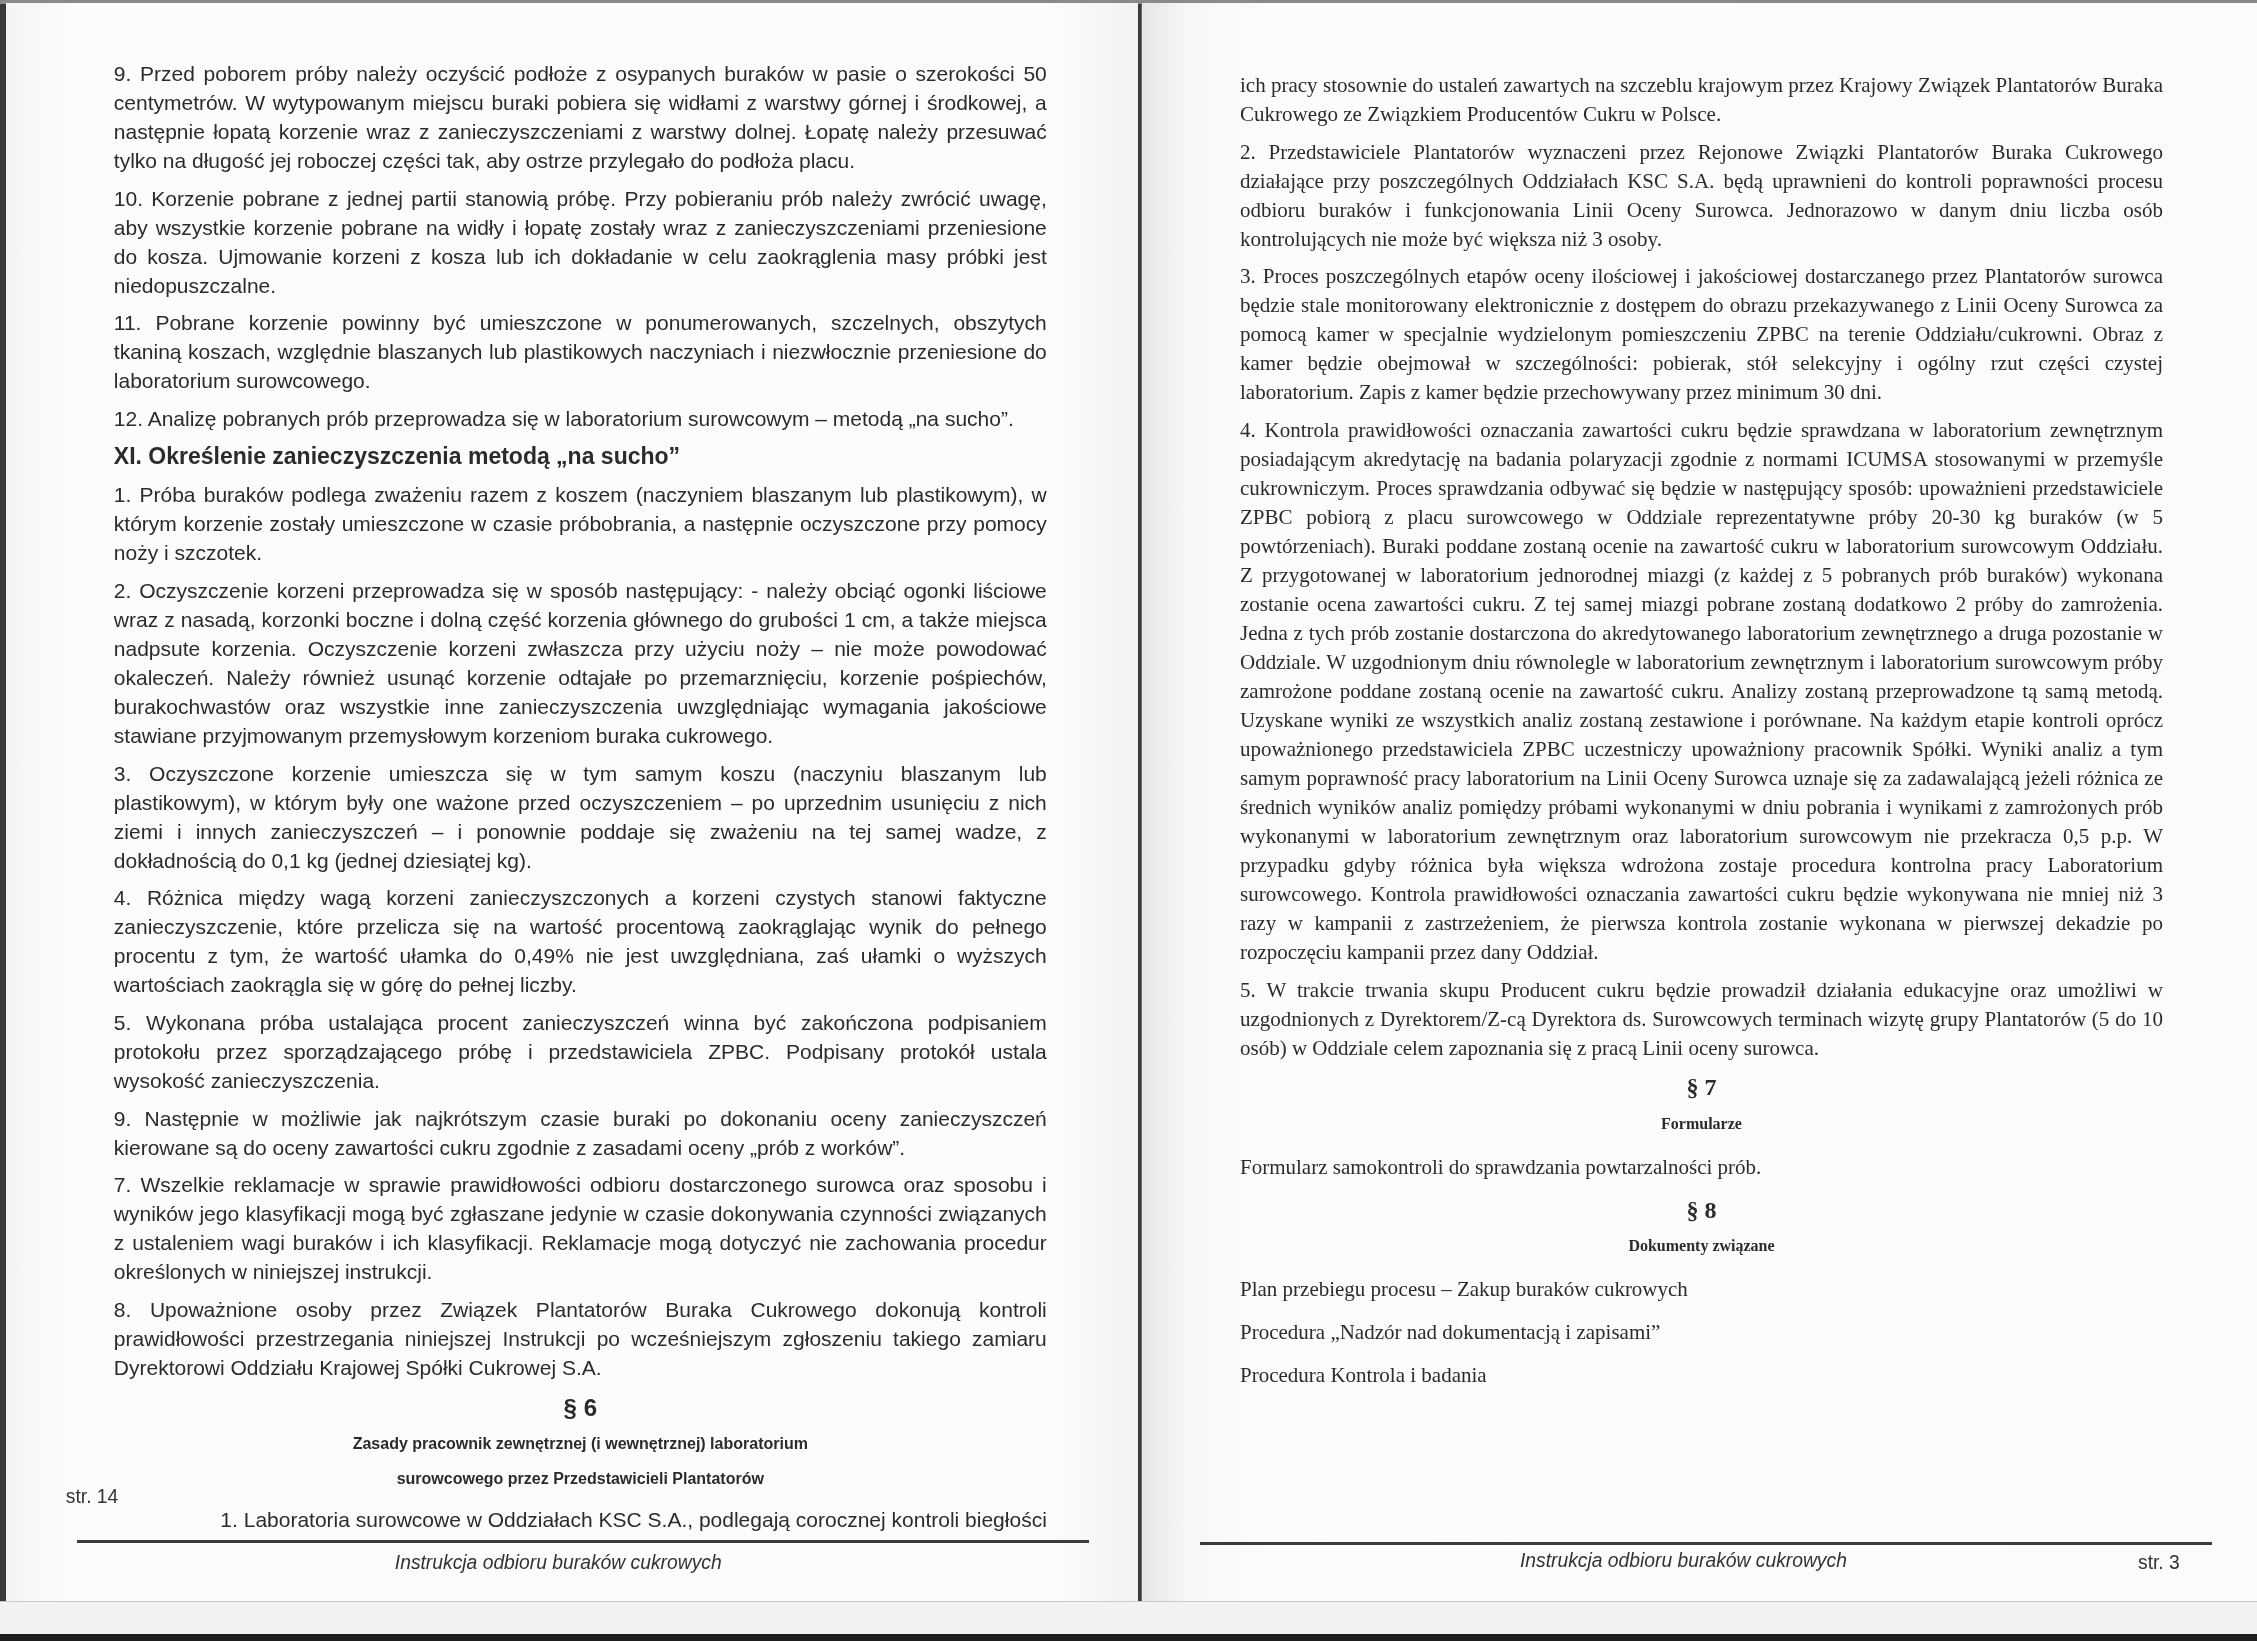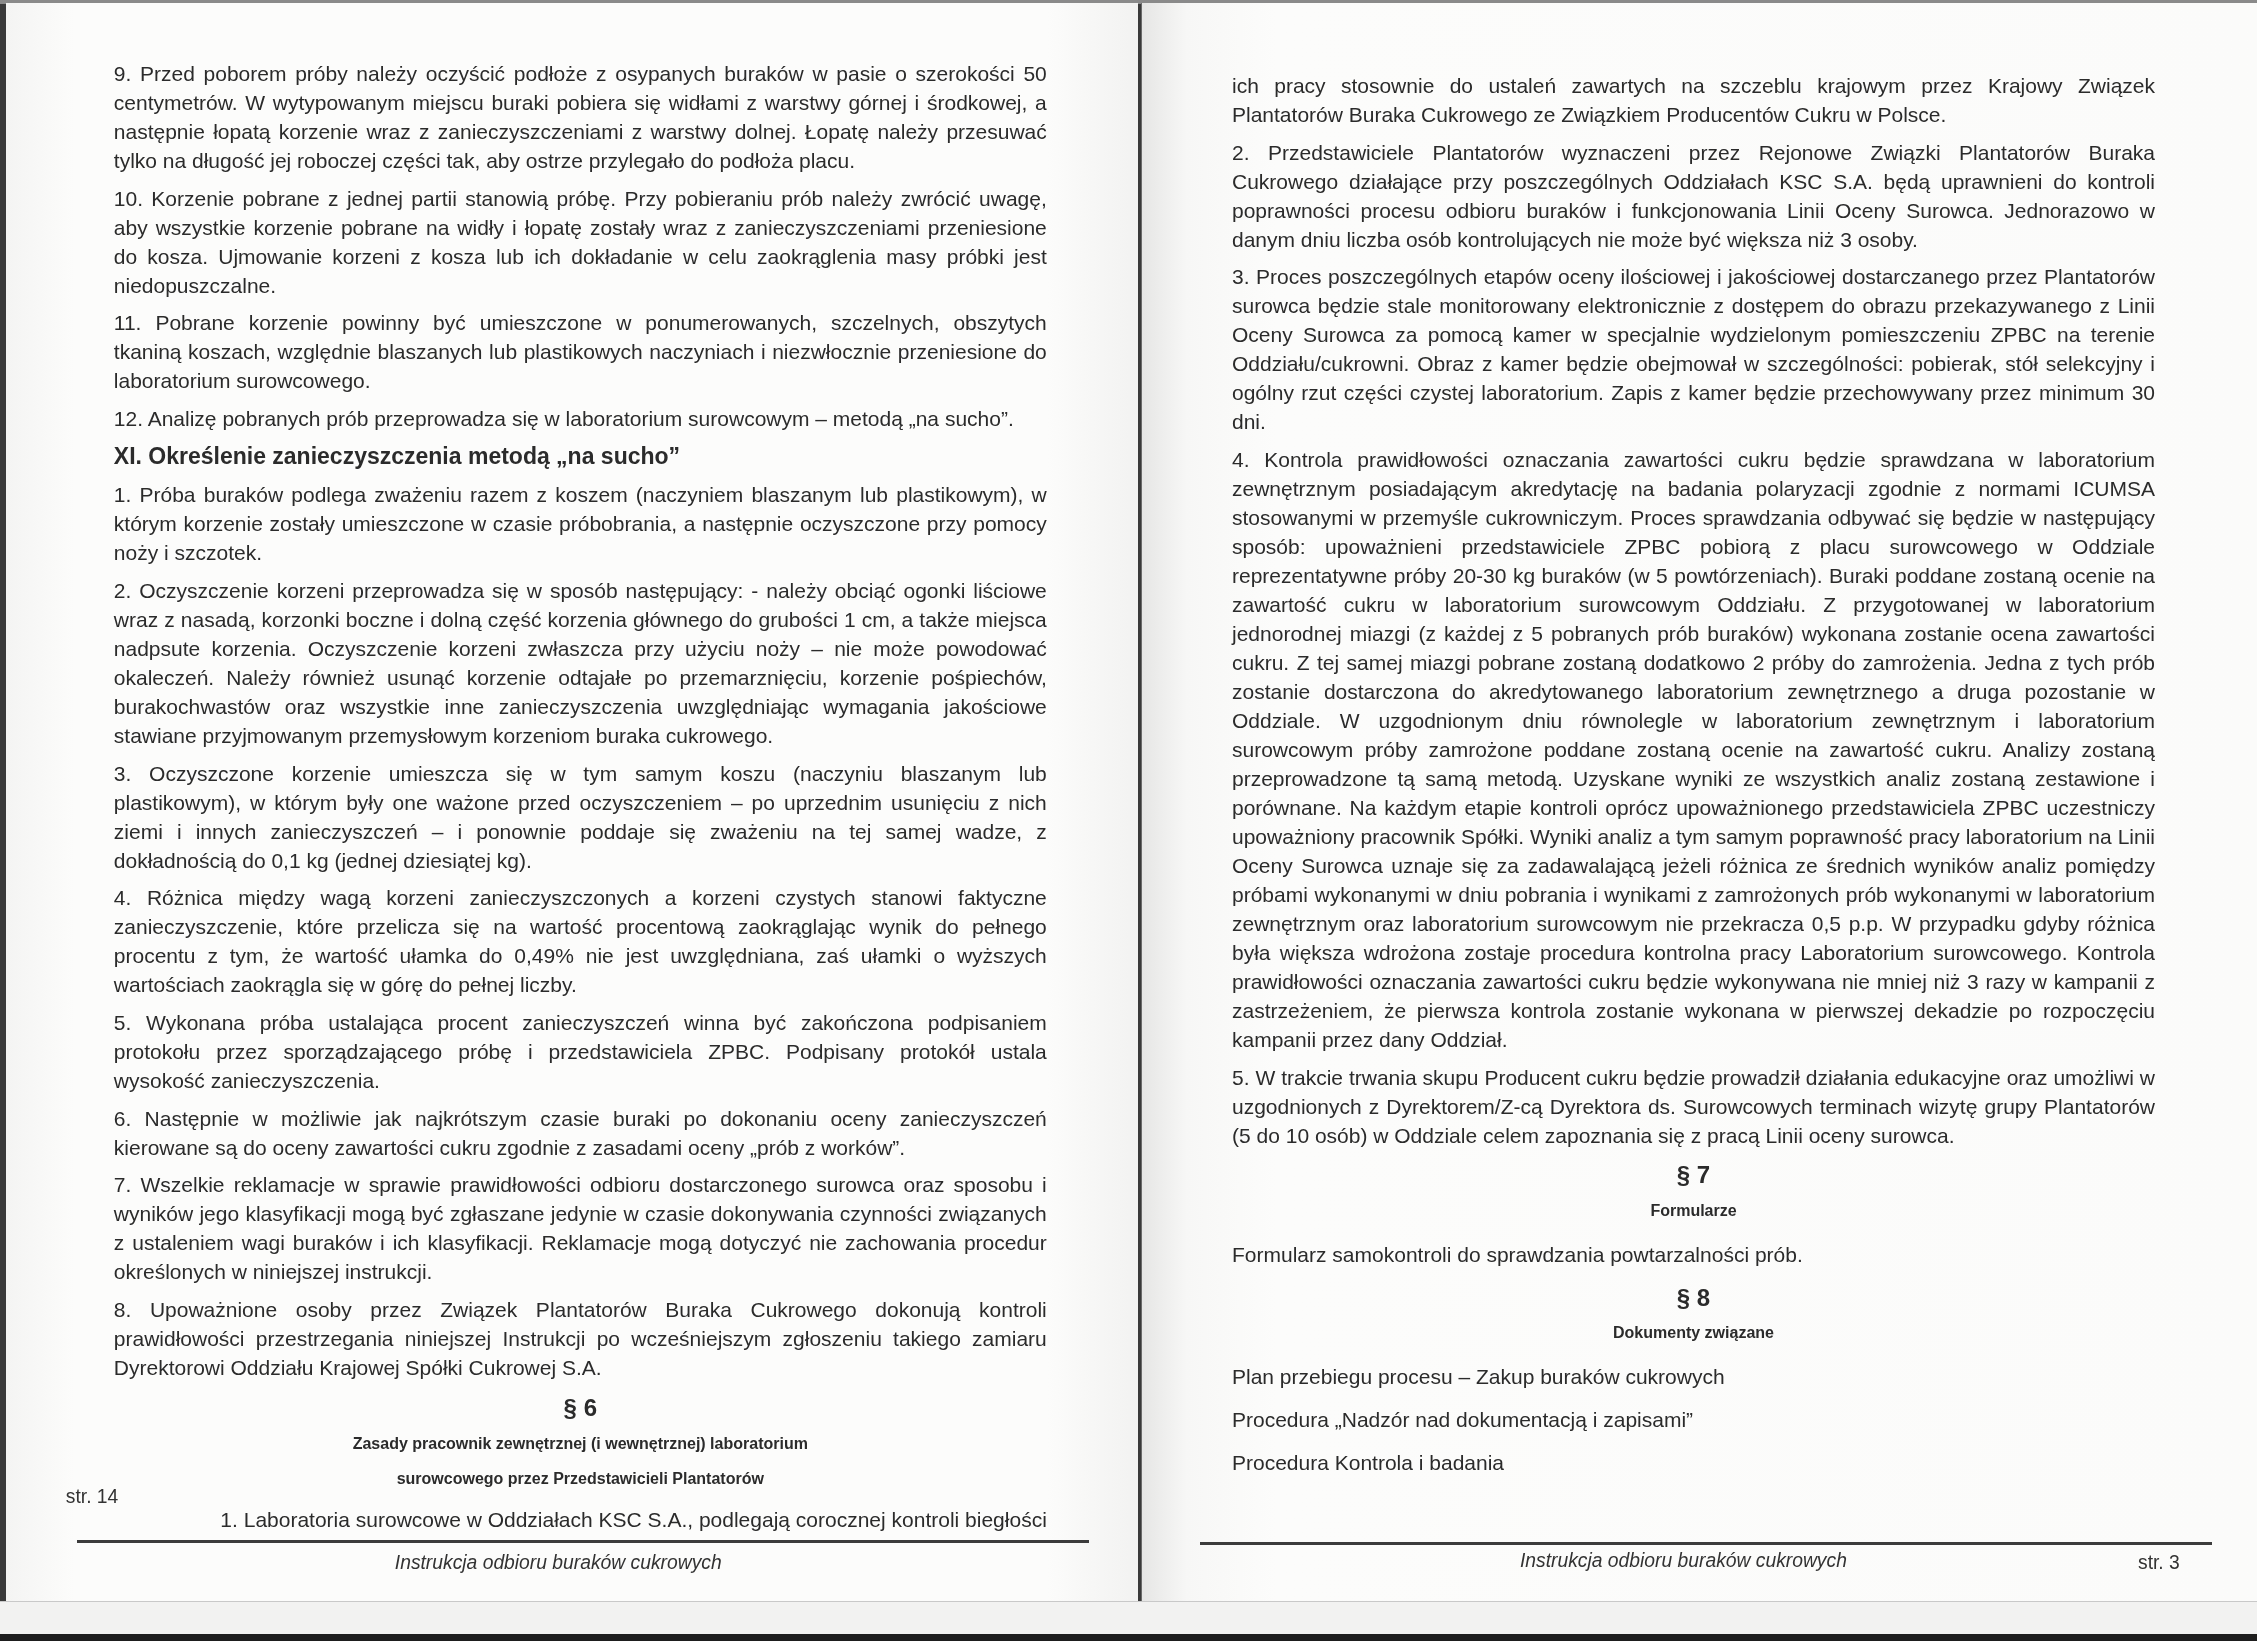--- a/index.html
+++ b/index.html
@@ -60,23 +60,24 @@
       position: absolute;
       font-size: 21px;
       line-height: 29px;
     }
     .page-left .content {
       left: 108px;
       top: 56px;
       width: 933px;
     }
     .page-right .content {
-      left: 90px;
+      left: 98px;
       top: 68px;
       width: 923px;
+      font-family: Liberation Serif, serif;
     }
     .para {
       margin: 0 0 8.7px 0;
       text-align: justify;
       text-justify: inter-word;
       hyphens: none;
     }
     .section-heading {
       font-weight: bold;
       font-size: 23px;
@@ -141,21 +142,21 @@
     <p class="para">11. Pobrane korzenie powinny być umieszczone w ponumerowanych, szczelnych, obszytych tkaniną koszach, względnie blaszanych lub plastikowych naczyniach i niezwłocznie przeniesione do laboratorium surowcowego.</p>
     <p class="para">12. Analizę pobranych prób przeprowadza się w laboratorium surowcowym – metodą „na sucho”.</p>
 
     <div class="section-heading">XI. Określenie zanieczyszczenia metodą „na sucho”</div>
 
     <p class="para">1. Próba buraków podlega zważeniu razem z koszem (naczyniem blaszanym lub plastikowym), w którym korzenie zostały umieszczone w czasie próbobrania, a następnie oczyszczone przy pomocy noży i szczotek.</p>
     <p class="para">2. Oczyszczenie korzeni przeprowadza się w sposób następujący: - należy obciąć ogonki liściowe wraz z nasadą, korzonki boczne i dolną część korzenia głównego do grubości 1 cm, a także miejsca nadpsute korzenia. Oczyszczenie korzeni zwłaszcza przy użyciu noży – nie może powodować okaleczeń. Należy również usunąć korzenie odtajałe po przemarznięciu, korzenie pośpiechów, burakochwastów oraz wszystkie inne zanieczyszczenia uwzględniając wymagania jakościowe stawiane przyjmowanym przemysłowym korzeniom buraka cukrowego.</p>
     <p class="para">3. Oczyszczone korzenie umieszcza się w tym samym koszu (naczyniu blaszanym lub plastikowym), w którym były one ważone przed oczyszczeniem – po uprzednim usunięciu z nich ziemi i innych zanieczyszczeń – i ponownie poddaje się zważeniu na tej samej wadze, z dokładnością do 0,1 kg (jednej dziesiątej kg).</p>
     <p class="para">4. Różnica między wagą korzeni zanieczyszczonych a korzeni czystych stanowi faktyczne zanieczyszczenie, które przelicza się na wartość procentową zaokrąglając wynik do pełnego procentu z tym, że wartość ułamka do 0,49% nie jest uwzględniana, zaś ułamki o wyższych wartościach zaokrągla się w górę do pełnej liczby.</p>
     <p class="para">5. Wykonana próba ustalająca procent zanieczyszczeń winna być zakończona podpisaniem protokołu przez sporządzającego próbę i przedstawiciela ZPBC. Podpisany protokół ustala wysokość zanieczyszczenia.</p>
-    <p class="para">6. Następnie w możliwie jak najkrótszym czasie buraki po dokonaniu oceny zanieczyszczeń kierowane są do oceny zawartości cukru zgodnie z zasadami oceny „prób z worków”.</p>
+    <p class="para">9. Następnie w możliwie jak najkrótszym czasie buraki po dokonaniu oceny zanieczyszczeń kierowane są do oceny zawartości cukru zgodnie z zasadami oceny „prób z worków”.</p>
     <p class="para">7. Wszelkie reklamacje w sprawie prawidłowości odbioru dostarczonego surowca oraz sposobu i wyników jego klasyfikacji mogą być zgłaszane jedynie w czasie dokonywania czynności związanych z ustaleniem wagi buraków i ich klasyfikacji. Reklamacje mogą dotyczyć nie zachowania procedur określonych w niniejszej instrukcji.</p>
     <p class="para">8. Upoważnione osoby przez Związek Plantatorów Buraka Cukrowego dokonują kontroli prawidłowości przestrzegania niniejszej Instrukcji po wcześniejszym zgłoszeniu takiego zamiaru Dyrektorowi Oddziału Krajowej Spółki Cukrowej S.A.</p>
 
     <div class="para-sign">§ 6</div>
     <div class="para-title">
       <div>Zasady pracownik zewnętrznej (i wewnętrznej) laboratorium</div>
       <div>surowcowego przez Przedstawicieli Plantatorów</div>
     </div>
     <p class="para" style="text-align:right;">1. Laboratoria surowcowe w Oddziałach KSC S.A., podlegają corocznej kontroli biegłości</p>
   </div>

